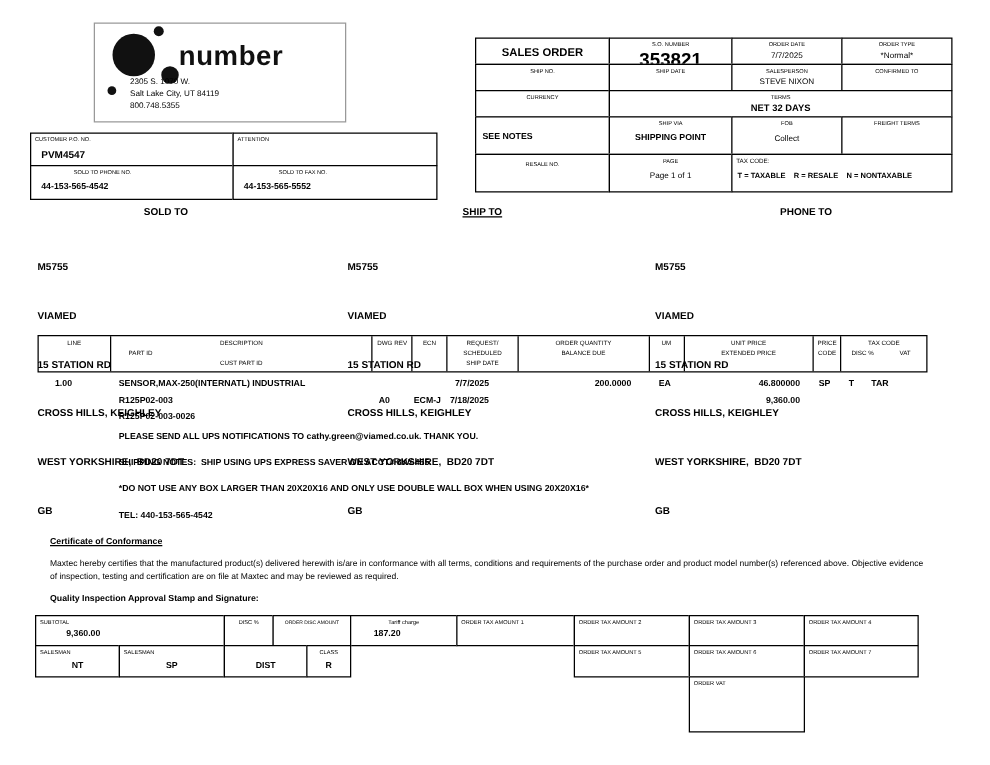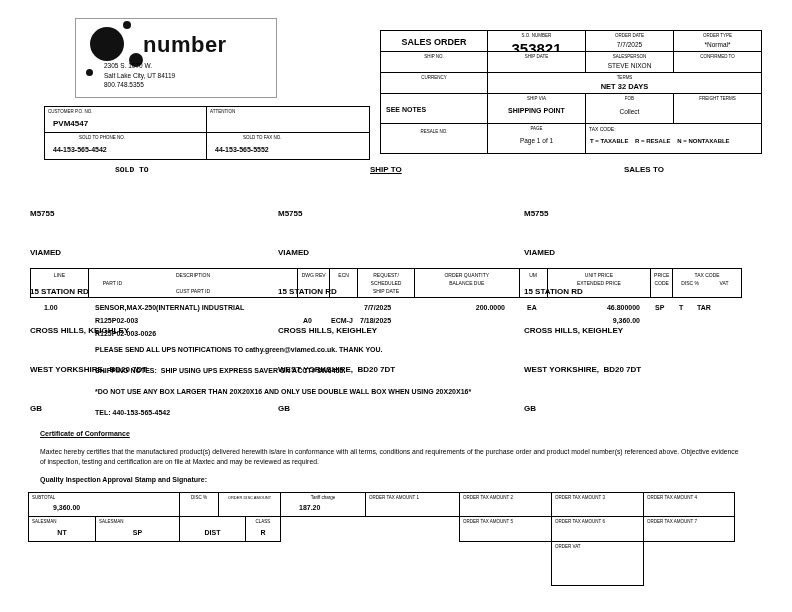--- a/index.html
+++ b/index.html
@@ -106,40 +106,40 @@
     <div class="cell" style="left:107px;top:93px;width:99px;height:31px;">
       <div class="lc">PAGE</div>
       <div class="vn" style="top:13px;">Page 1 of 1</div>
     </div>
     <div class="cell" style="left:205px;top:93px;width:177px;height:31px;">
       <div class="lt" style="font-size:5px;">TAX CODE:</div>
       <div class="t" style="left:4px;top:14px;font-size:6px;font-weight:bold;">T = TAXABLE    R = RESALE    N = NONTAXABLE</div>
     </div>
   </div>
 
-  <div class="abs" style="left:44px;top:106px;width:326px;height:70px;">
+  <div class="abs" style="left:24px;top:106px;width:326px;height:70px;">
     <div class="cell" style="left:0;top:0;width:163px;height:27px;">
       <div class="lt">CUSTOMER P.O. NO.</div>
       <div class="t" style="left:8px;top:12px;font-size:8px;">PVM4547</div>
     </div>
     <div class="cell" style="left:162px;top:0;width:164px;height:27px;">
       <div class="lt">ATTENTION</div>
     </div>
     <div class="cell" style="left:0;top:26px;width:163px;height:28px;">
       <div class="lt" style="left:34px;">SOLD TO PHONE NO.</div>
       <div class="t" style="left:8px;top:13px;">44-153-565-4542</div>
     </div>
     <div class="cell" style="left:162px;top:26px;width:164px;height:28px;">
       <div class="lt" style="left:36px;">SOLD TO FAX NO.</div>
       <div class="t" style="left:8px;top:13px;">44-153-565-5552</div>
     </div>
   </div>
 
   <div class="addr-block" style="left:30px;top:165px;">
-    <div class="addr-h" style="padding-left:85px;font-family:Liberation Mono, monospace;">SOLD TO</div>
+    <div class="addr-h" style="padding-left:85px;">SOLD TO</div>
     <div class="addr-lines">
       <div>M5755</div>
       <div>VIAMED</div>
       <div>15 STATION RD</div>
       <div>CROSS HILLS, KEIGHLEY</div>
       <div>WEST YORKSHIRE,  BD20 7DT</div>
       <div>GB</div>
     </div>
   </div>
   <div class="addr-block" style="left:278px;top:165px;">
@@ -147,21 +147,21 @@
     <div class="addr-lines">
       <div>M5755</div>
       <div>VIAMED</div>
       <div>15 STATION RD</div>
       <div>CROSS HILLS, KEIGHLEY</div>
       <div>WEST YORKSHIRE,  BD20 7DT</div>
       <div>GB</div>
     </div>
   </div>
   <div class="addr-block" style="left:524px;top:165px;">
-    <div class="addr-h" style="padding-left:100px;">SALES TO</div>
+    <div class="addr-h" style="padding-left:100px;">PHONE TO</div>
     <div class="addr-lines">
       <div>M5755</div>
       <div>VIAMED</div>
       <div>15 STATION RD</div>
       <div>CROSS HILLS, KEIGHLEY</div>
       <div>WEST YORKSHIRE,  BD20 7DT</div>
       <div>GB</div>
     </div>
   </div>
 

